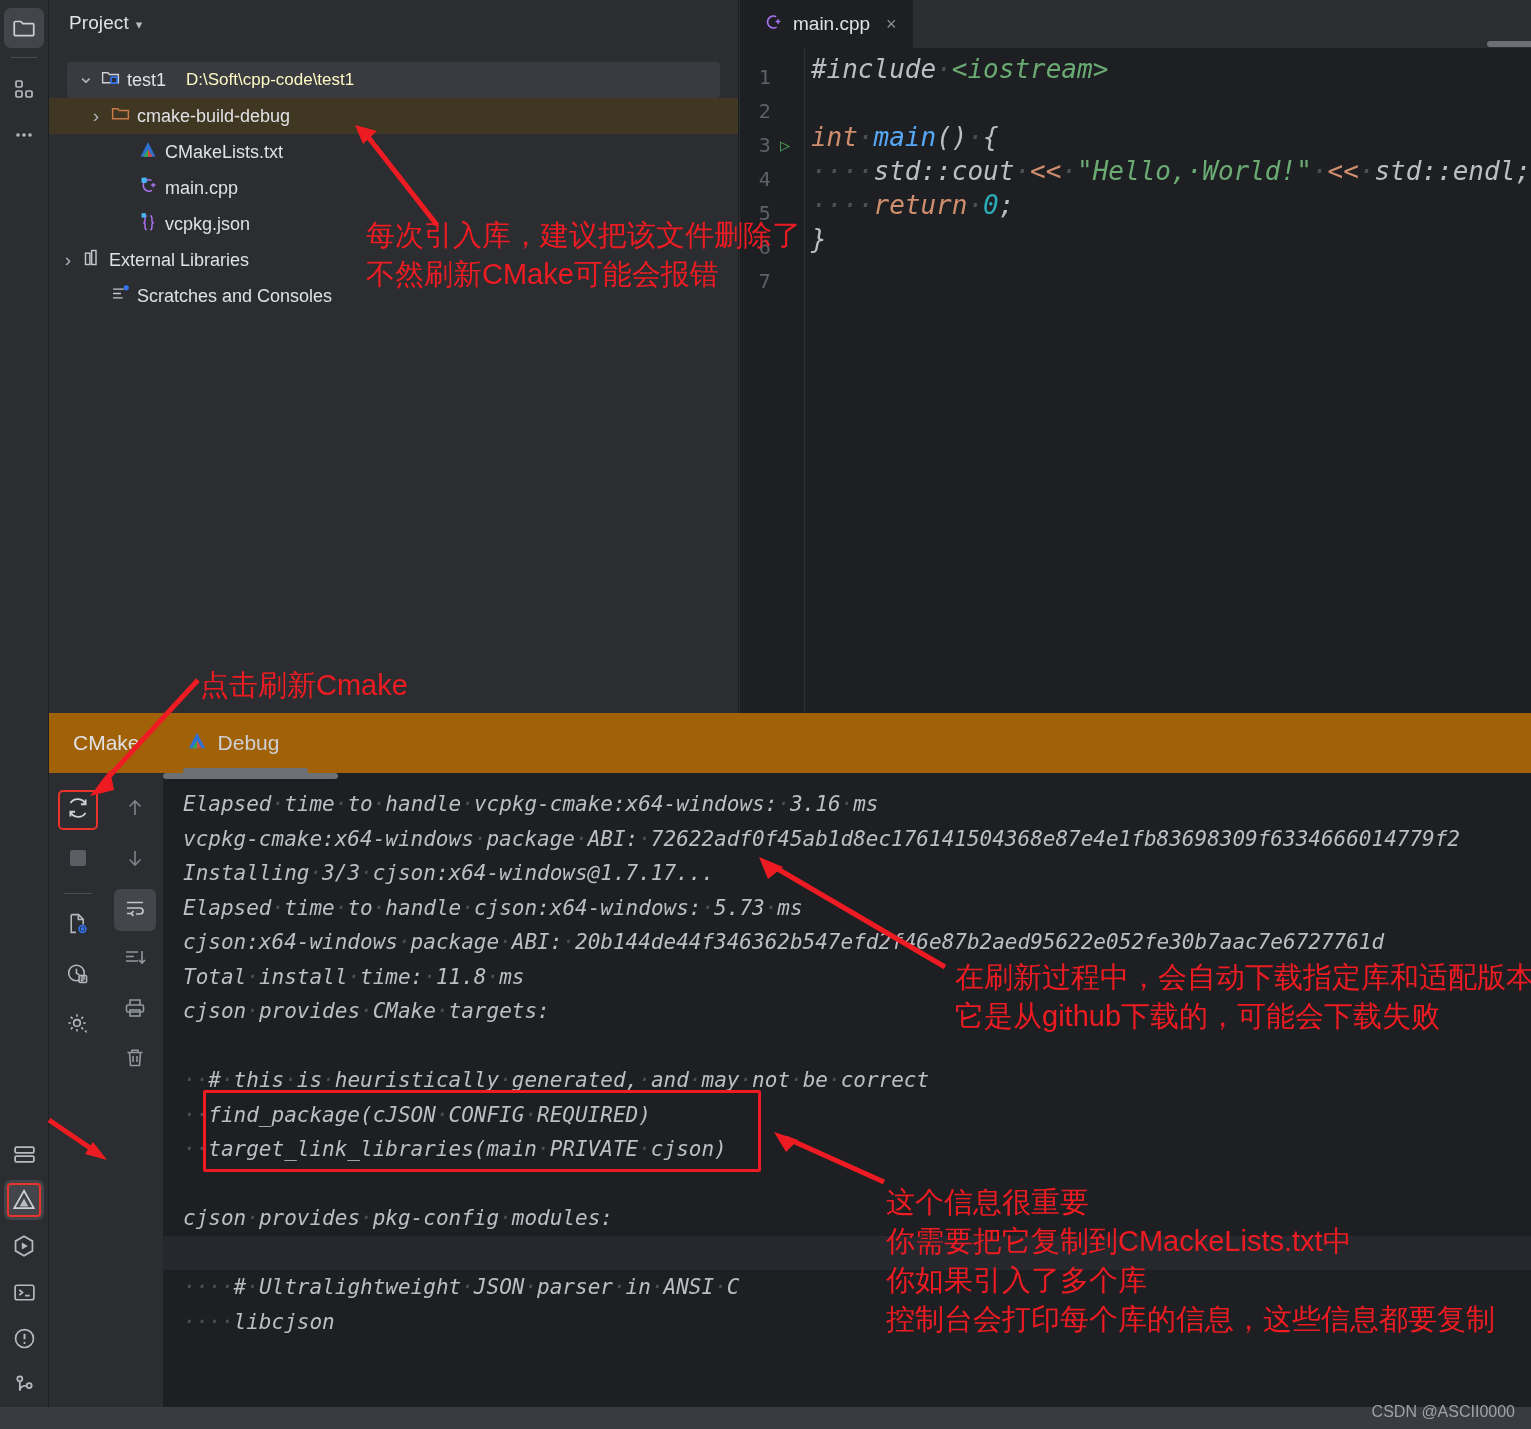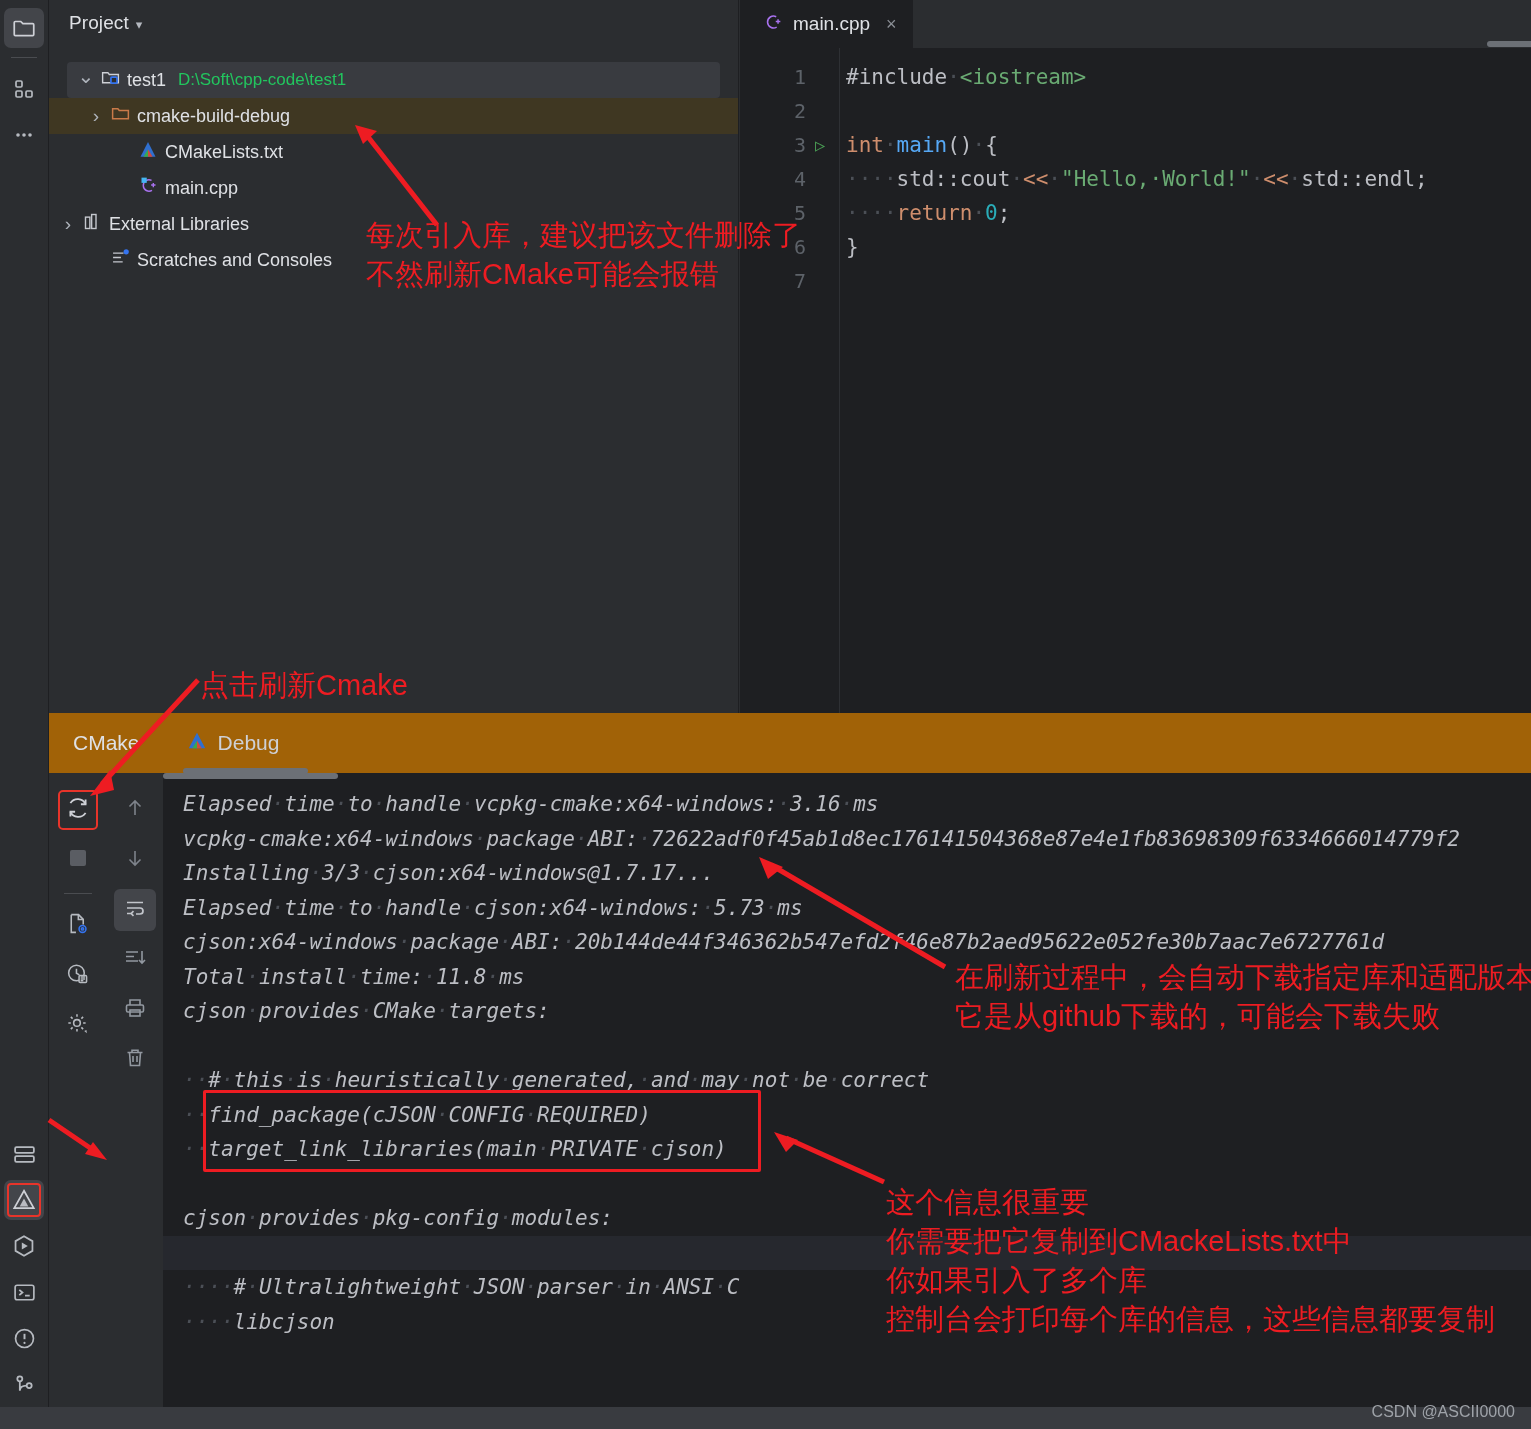--- a/index.html
+++ b/index.html
@@ -44,21 +44,21 @@
     height: 36px; display: flex; align-items: center; color: #dfe1e5;
     padding-right: 10px; white-space: nowrap;
   }
   .tree-row.selected { background: #393b40; border-radius: 4px; margin: 0 18px 0 18px; }
   .tree-row.highlight { background: #3f3722; }
   .tree-arrow {
     width: 22px; text-align: center; color: #aeb3bb; font-size: 13px; flex: 0 0 auto;
   }
   .tree-ico { width: 26px; display: flex; align-items: center; justify-content: center; flex: 0 0 auto; }
   .tree-label { margin-left: 4px; }
-  .tree-path { color: #22c55e; margin-left: 12px; font-size: 17px; }
+  .tree-path { color: #fef9c3; margin-left: 20px; font-size: 17px; }
 
   
   .editor {
     position: absolute; left: 740px; top: 0; width: 791px; height: 713px;
     background: #1e1f22;
   }
   .tabbar { height: 48px; background: #2b2d30; display: flex; align-items: stretch; }
   .tab {
     display: flex; align-items: center; gap: 9px; padding: 0 16px 0 22px;
     background: #1e1f22; color: #dfe1e5; font-size: 19px;
@@ -73,22 +73,22 @@
     width: 100px; background: #1e1f22; padding-top: 12px;
     border-right: 1px solid #2e3034;
   }
   .gline {
     height: 34px; display: flex; align-items: center; justify-content: flex-end;
     padding-right: 10px; color: #5d6269;
     font-family: "DejaVu Sans Mono", monospace; font-size: 20px;
   }
   .grun { color: #499c54; font-size: 17px; margin-left: 9px; width: 14px; }
   .code {
-    flex: 1; padding-top: 12px; font-family: "DejaVu Sans Mono", monospace;
-    font-size: 21px; color: #bcbec4;
+    flex: 1; padding-top: 4px; font-family: "DejaVu Sans Mono", monospace;
+    font-size: 26px; color: #bcbec4; font-style: italic;
   }
   .cline { height: 34px; display: flex; align-items: center; white-space: pre; padding-left: 6px; }
   .kw { color: #cf8e6d; }
   .fn { color: #56a8f5; }
   .str { color: #6aab73; }
   .num { color: #2aacb8; }
   .inc { color: #bcbec4; }
   .incfile { color: #6aab73; }
   .dot { color: #4b4f56; }
   .punct { color: #bcbec4; }
@@ -287,20 +287,32 @@
           <span class="tree-ico">
             <span><svg width="21" height="21" viewBox="0 0 24 24" fill="none" stroke="#a972f0" stroke-width="1.7">
                 <path d="M15.5 6.2A6.5 6.5 0 1016 17.5"></path>
                 <path d="M17.5 9v5M15 11.5h5" stroke-width="1.6"></path>
                 <rect x="4" y="3" width="6" height="6" fill="#45b6f2" stroke="none"></rect>
               </svg></span>
           </span>
           <span class="tree-label">main.cpp</span>
         </div>
         <div class="tree-row">
+          <span style="display: inline-block; flex: 0 0 auto; width: 64px;"></span>
+          <span class="tree-arrow"></span>
+          <span class="tree-ico">
+            <span><svg width="21" height="21" viewBox="0 0 24 24" fill="none" stroke="#a972f0" stroke-width="1.7">
+                <path d="M10 5.5C7.8 5.5 8 9 8 11.8c0 1.4-1.2 1.7-2 1.7 .8 0 2 .3 2 1.7 0 2.8-.2 6.3 2 6.3"></path>
+                <path d="M14 5.5c2.2 0 2 3.5 2 6.3 0 1.4 1.2 1.7 2 1.7-.8 0-2 .3-2 1.7 0 2.8 .2 6.3-2 6.3"></path>
+                <rect x="4" y="2.5" width="5" height="5" fill="#45b6f2" stroke="none"></rect>
+              </svg></span>
+          </span>
+          <span class="tree-label">vcpkg.json</span>
+        </div>
+        <div class="tree-row">
           <span style="display: inline-block; flex: 0 0 auto; width: 8px;"></span>
           <span class="tree-arrow" style="font-size: 19px;">›</span>
           <span class="tree-ico">
             <span><svg width="21" height="21" viewBox="0 0 24 24" fill="none" stroke="#c5c8ce" stroke-width="1.6">
                 <rect x="4" y="7" width="5" height="13"></rect>
                 <rect x="11" y="4" width="5" height="16"></rect>
               </svg></span>
           </span>
           <span class="tree-label">External Libraries</span>
         </div>

